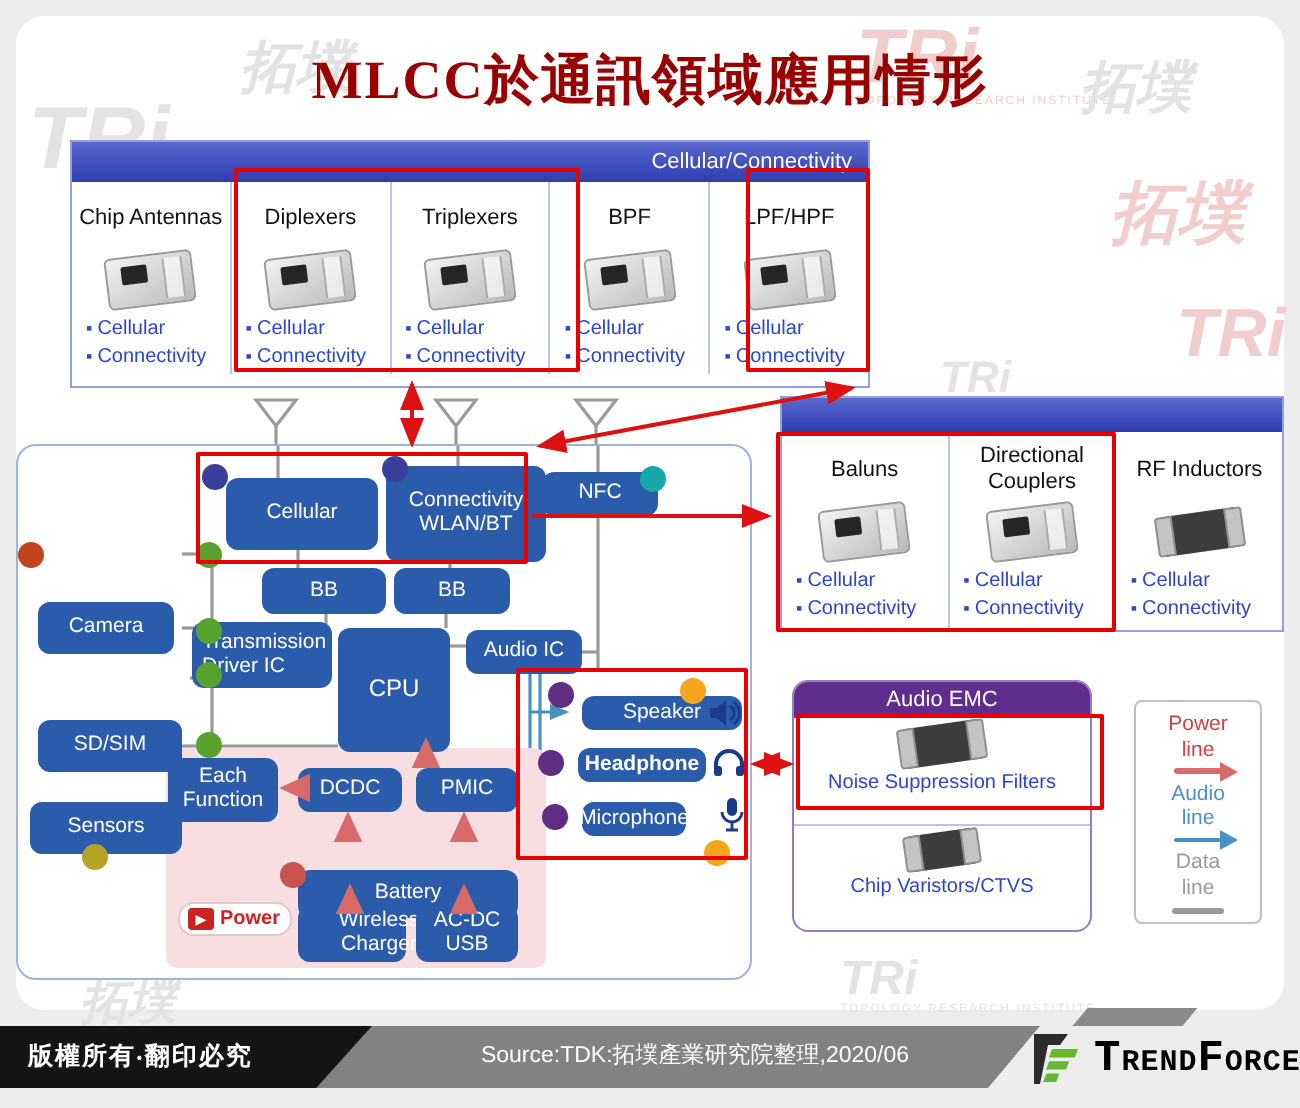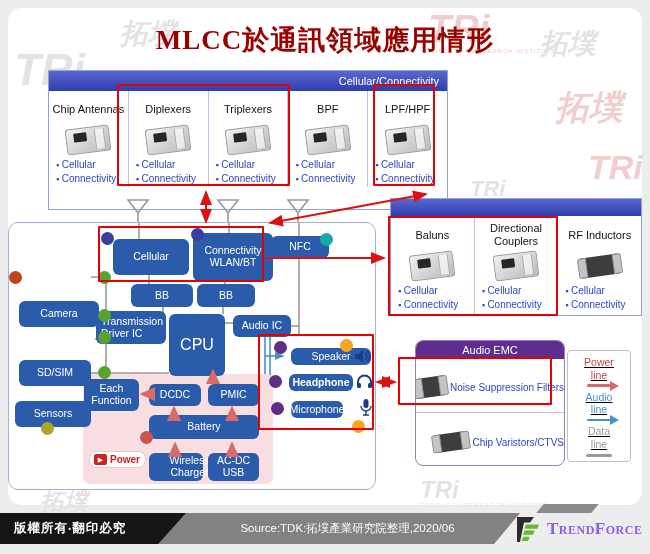--- a/index.html
+++ b/index.html
@@ -55,71 +55,71 @@
              display:flex;align-items:center;gap:3px;padding:0 4px;z-index:4;box-sizing:border-box;}
   .playicon{width:13px;height:11px;background:#cc2222;color:#fff;font-size:7px;border-radius:2px;
             display:flex;align-items:center;justify-content:center;}
   .powertxt{color:#cc2222;font-size:10px;font-weight:bold;}
   .dot{position:absolute;width:13px;height:13px;border-radius:50%;z-index:8;}
   .c-blue{background:#3b3f9c}.c-teal{background:#17a8a8}.c-green{background:#58a32e}.c-rust{background:#c2441c}
   .c-yellow{background:#b3a425}.c-purple{background:#5f2d82}.c-orange{background:#f6a51d}.c-rose{background:#c9544f}
   .aicon{position:absolute;z-index:6;}
 
   
-  .emc{position:absolute;left:415px;top:340px;width:150px;height:126px;background:#fff;border:1.5px solid #9b7bbf;
+  .emc{position:absolute;left:396px;top:340px;width:150px;height:126px;background:#fff;border:1.5px solid #9b7bbf;
        border-radius:8px;z-index:2;box-sizing:border-box;overflow:hidden;}
   .emc-header{height:18px;background:#5f2d8e;color:#fff;font-size:11px;display:flex;align-items:center;justify-content:center;}
-  .emc-sec{display:flex;flex-direction:row;align-items:center;justify-content:flex-end;gap:4px;height:50px;padding-top:3px;}
+  .emc-sec{display:flex;flex-direction:column;align-items:center;justify-content:flex-start;gap:4px;height:50px;padding-top:3px;}
   .emc-sec.second{border-top:1px solid #cdbbe2;height:52px;}
   .emc-label{font-size:10px;color:#2b46c8;text-align:center;white-space:nowrap;}
 
   
   .legend{position:absolute;left:567px;top:350px;width:64px;height:112px;background:#fff;border:1px solid #bfbfbf;border-radius:4px;
-          z-index:2;display:flex;flex-direction:column;align-items:center;padding-top:5px;box-sizing:border-box;text-decoration:underline;}
+          z-index:2;display:flex;flex-direction:column;align-items:center;padding-top:5px;box-sizing:border-box;}
   .legend-label{font-size:10.5px;text-align:center;line-height:1.2;width:38px;}
   .legend-arrow{display:inline-block;position:relative;width:24px;height:3px;background:currentColor;border-radius:2px;margin:3px 0 4px;}
   .legend-arrow::after{content:"";position:absolute;right:-8px;top:-3.5px;border-left:9px solid currentColor;
                        border-top:5px solid transparent;border-bottom:5px solid transparent;}
   .legend-line{display:inline-block;width:26px;height:4px;background:#9a9a9a;border-radius:2px;margin:3px 0 4px;}
 
   
   .overlay{position:absolute;left:0;top:0;z-index:30;pointer-events:none;}
 
   
   .band-gray{position:absolute;left:0;top:513px;width:520px;height:31px;background:#828282;
              clip-path:polygon(0 0,100% 0,95% 100%,0 100%);z-index:3;}
   .band-black{position:absolute;left:0;top:513px;width:186px;height:31px;background:#151515;
               clip-path:polygon(0 0,100% 0,85% 100%,0 100%);z-index:4;}
   .band-accent{position:absolute;left:540px;top:504px;width:55px;height:9px;background:#8a8a8a;transform:skewX(-40deg);z-index:3;}
   .copyright{position:absolute;left:14px;top:513px;height:31px;line-height:31px;color:#fff;font-size:12.5px;font-weight:bold;
              letter-spacing:1px;z-index:5;}
   .source{position:absolute;left:190px;top:513px;width:315px;height:31px;line-height:31px;color:#fff;font-size:11.5px;
           text-align:center;z-index:5;}
   .brand{position:absolute;left:516px;top:511px;height:36px;display:flex;align-items:center;gap:5px;z-index:5;background:transparent;}
-  .brand-text{font-family:Liberation Serif, serif;font-variant:small-caps;font-size:17px;font-weight:600;color:#8b5cf6;letter-spacing:.5px;}
+  .brand-text{font-family:Liberation Mono, monospace;font-variant:small-caps;font-size:22px;font-weight:600;color:#000000;letter-spacing:.5px;}
 </style>
 </head>
 <body>
 
 <div class="stage">
   <div class="card"></div>
 
   <span class="wm" style="left:14px;top:48px;font-size:44px;"><span>TRi</span></span>
   <span class="wm" style="left:120px;top:20px;font-size:28px;"><span>拓墣</span></span>
   <span class="wm red" style="left:428px;top:10px;font-size:38px;"><span>TRi</span><span class="cap">TOPOLOGY RESEARCH INSTITUTE</span></span>
   <span class="wm" style="left:540px;top:30px;font-size:28px;"><span>拓墣</span></span>
   <span class="wm red" style="left:555px;top:90px;font-size:34px;"><span>拓墣</span></span>
   <span class="wm red" style="left:588px;top:150px;font-size:34px;"><span>TRi</span></span>
   <span class="wm" style="left:470px;top:178px;font-size:22px;"><span>TRi</span><span class="cap">TOPOLOGY RESEARCH INSTITUTE</span></span>
   <span class="wm" style="left:40px;top:490px;font-size:24px;"><span>拓墣</span></span>
   <span class="wm" style="left:420px;top:478px;font-size:24px;"><span>TRi</span><span class="cap">TOPOLOGY RESEARCH INSTITUTE</span></span>
 
   <div class="title">MLCC於通訊領域應用情形</div>
 
-  <div class="panel" style="left:48px;top:70px;width:400px;height:140px;">
+  <div class="panel" style="left:35px;top:70px;width:400px;height:124px;">
     <div class="panel-header">Cellular/Connectivity</div>
     <div class="panel-body" style="height:96px;">
       <div class="pcol">
         <div class="pname">Chip Antennas</div>
         <div class="chipbox">
             <span class="chip"></span>
           </div>
         <div class="bullets">
           <div class="bullet">Cellular</div>
           <div class="bullet">Connectivity</div>
@@ -239,32 +239,32 @@
         <path d="M261,159 H272" marker-end="url(#mb)"></path>
         <path d="M256,186 H274" marker-end="url(#mb)"></path>
       </g>
     </svg>
 
     <div class="box" style="left:104px;top:16px;width:76px;height:36px;">Cellular</div>
     <div class="box" style="left:184px;top:10px;width:80px;height:48px;">Connectivity WLAN/BT</div>
     <div class="box" style="left:262px;top:13px;width:58px;height:22px;">NFC</div>
     <div class="box" style="left:122px;top:61px;width:62px;height:23px;">BB</div>
     <div class="box" style="left:188px;top:61px;width:58px;height:23px;">BB</div>
-    <div class="box" style="left:10px;top:78px;width:80px;height:26px;">Camera</div>
+    <div class="box" style="left:10px;top:78px;width:68px;height:26px;">Camera</div>
     <div class="box" style="left:10px;top:137px;width:72px;height:26px;">SD/SIM</div>
     <div class="box" style="left:6px;top:178px;width:76px;height:26px;">Sensors</div>
     <div class="box left" style="left:87px;top:88px;width:70px;height:33px;">Transmission Driver IC</div>
-    <div class="box" style="left:160px;top:91px;width:56px;height:62px;font-size:16px;">CPU</div>
+    <div class="box" style="left:160px;top:91px;width:56px;height:62px;font-size:12px;">CPU</div>
     <div class="box" style="left:224px;top:92px;width:58px;height:22px;">Audio IC</div>
 
     <div class="pink"></div>
     <div class="box" style="left:75px;top:156px;width:55px;height:32px;">Each Function</div>
     <div class="box" style="left:140px;top:161px;width:52px;height:22px;">DCDC</div>
     <div class="box" style="left:199px;top:161px;width:51px;height:22px;">PMIC</div>
-    <div class="box" style="left:140px;top:192px;width:110px;height:24px;">Battery</div>
+    <div class="box" style="left:140px;top:212px;width:110px;height:24px;">Battery</div>
     <div class="box" style="left:140px;top:230px;width:54px;height:28px;padding-left:28px;">Wireless Charger</div>
     <div class="box" style="left:199px;top:230px;width:51px;height:28px;">AC-DC USB</div>
     <div class="powerchip">
       <span class="playicon">▶</span>
       <span class="powertxt">Power</span>
     </div>
 
     <div class="box" style="left:282px;top:125px;width:80px;height:17px;">Speaker</div>
     <div class="box" style="left:280px;top:151px;width:64px;height:17px;font-weight:bold;">Headphone</div>
     <div class="box" style="left:282px;top:178px;width:52px;height:17px;">Microphone</div>

